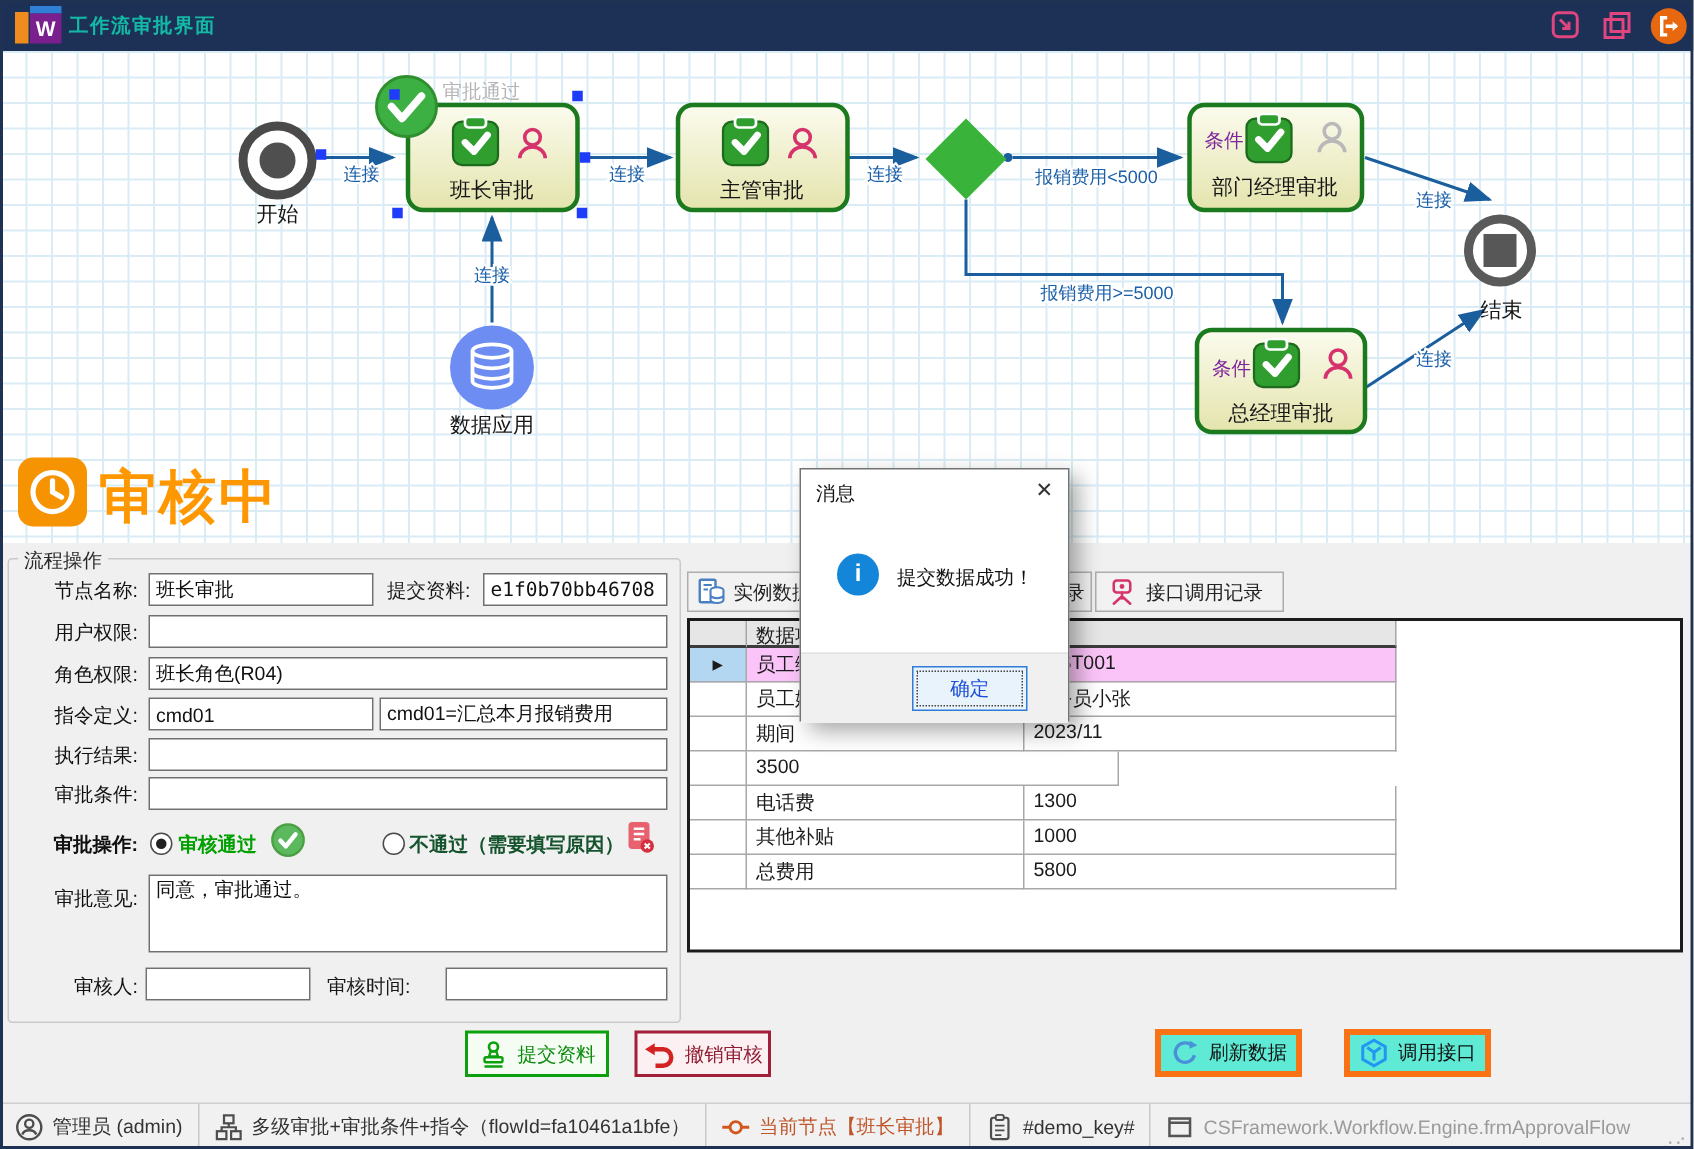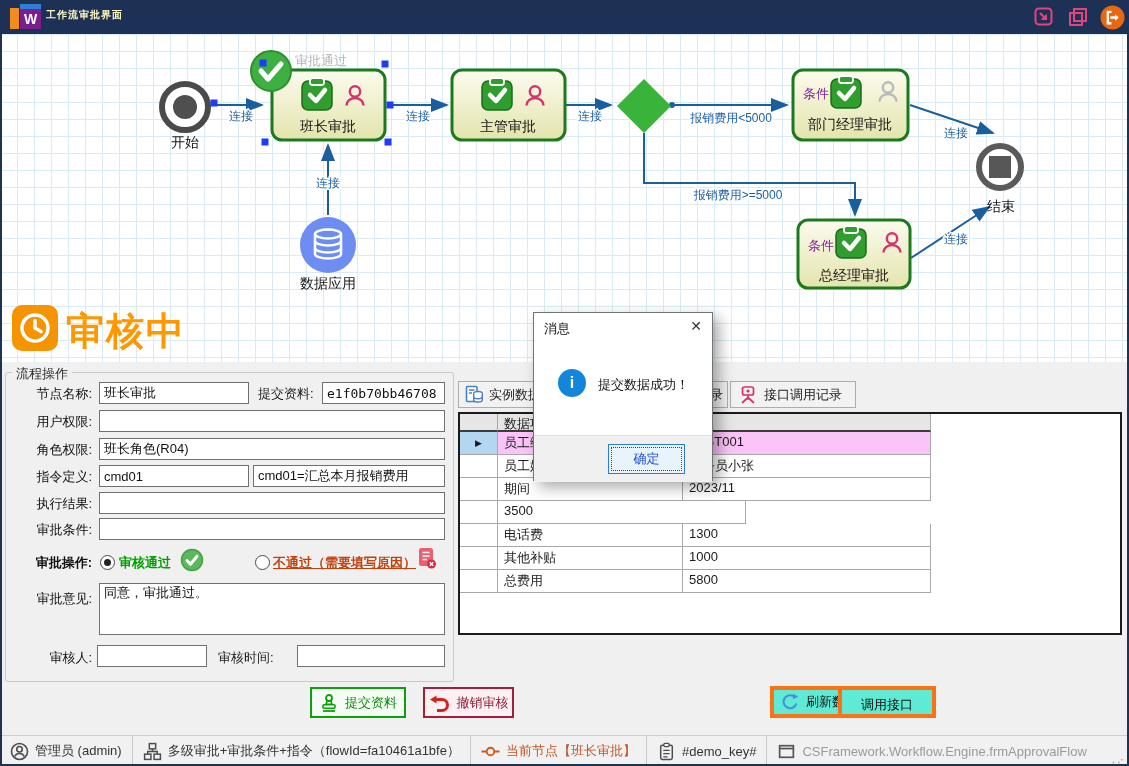--- a/index.html
+++ b/index.html
@@ -2,21 +2,21 @@
 <html><head>
 <meta charset="utf-8">
 <style>
   html,body{margin:0;padding:0;background:#888;}
   .window{position:relative;width:1129px;height:766px;background:#f0f0f0;overflow:hidden;
     font-family:"Liberation Sans","DejaVu Sans",sans-serif;font-size:13px;color:#1a1a1a;}
   .abs{position:absolute;}
   .winborder{position:absolute;inset:0;border:2px solid #203254;pointer-events:none;z-index:40;}
   
   .titlebar{position:absolute;left:0;top:0;width:1129px;height:34px;background:#1d3156;z-index:5;}
-  .title-text{position:absolute;left:46px;top:8px;color:#fef9c3;font-weight:bold;font-size:10px;letter-spacing:1px;}
+  .title-text{position:absolute;left:46px;top:8px;color:#14b8a6;font-weight:bold;font-size:13px;letter-spacing:1px;}
   .logo{position:absolute;left:10px;top:4px;width:32px;height:26px;}
   .logo .o{position:absolute;left:0;top:4px;width:9px;height:21px;background:#f08c1e;}
   .logo .b{position:absolute;left:10px;top:0;width:21px;height:5px;background:#2f7fd6;}
   .logo .p{position:absolute;left:10px;top:5px;width:21px;height:20px;background:#7a1f8e;color:#fff;
     font-weight:bold;font-size:14px;text-align:center;line-height:20px;}
   .tbicon{position:absolute;top:6px;width:22px;height:22px;cursor:pointer;}
   
   .canvas{position:absolute;left:0;top:34px;width:1129px;height:328px;background:#fff;
     background-image:linear-gradient(#d9ecf5 1px,transparent 1px),linear-gradient(90deg,#d9ecf5 1px,transparent 1px);
     background-size:17px 17px;}
@@ -33,21 +33,21 @@
   .groupbox{position:absolute;left:5px;top:372px;width:447px;height:308px;border:1px solid #c9c9c9;border-radius:3px;}
   .gb-label{position:absolute;left:12px;top:365px;background:#f0f0f0;padding:0 4px;color:#2a2a2a;}
   .flabel{position:absolute;left:0;width:92px;text-align:right;color:#111;}
   .tbox{position:absolute;height:20px;border:1px solid #707070;background:#fff;font-size:13px;
     padding:0 4px;box-sizing:content-box;font-family:inherit;color:#111;}
   textarea.tbox{resize:none;padding-top:0;}
   .radio{position:absolute;width:13px;height:13px;border:1px solid #4a4a4a;border-radius:50%;background:#fff;}
   .radio .dot{display:none;position:absolute;left:3px;top:3px;width:7px;height:7px;border-radius:50%;background:#222;}
   .radio.checked .dot{display:block;}
   .opt-green{position:absolute;color:#00a000;font-weight:bold;}
-  .opt-red{position:absolute;color:#c2410c;font-weight:bold;text-decoration:underline;}
+  .opt-red{position:absolute;color:#14532d;font-weight:bold;}
   
   .tab{position:absolute;top:381px;height:27px;background:#f2f2f2;border:1px solid #adadad;box-sizing:border-box;
     display:flex;align-items:center;font-size:13px;color:#222;}
   .tablebox{position:absolute;left:458px;top:412px;width:664px;height:223px;background:#fff;border:2px solid #1b1b1b;box-sizing:border-box;z-index:2;}
   .grid{position:absolute;left:0;top:0;width:471px;}
   .grow{display:flex;height:23px;}
   .ghead{height:18px;}
   .gcell{box-sizing:border-box;border-right:1px solid #a8a8a8;border-bottom:1px solid #a8a8a8;
     padding:2px 0 0 6px;overflow:hidden;white-space:nowrap;font-size:13px;}
   .c0{width:38px;padding-left:0;text-align:center;}
@@ -67,21 +67,21 @@
   .dlg-foot{position:absolute;left:0;top:122px;width:100%;height:46px;background:#f0f0f0;border-top:1px solid #e2e2e2;}
   .dlg-ok{position:absolute;left:74px;top:131px;width:77px;height:30px;background:#e9f3fc;border:1px solid #2e7cd6;
     outline:1px dotted #444;outline-offset:-4px;font-size:13px;color:#1d4ed8;cursor:pointer;font-family:inherit;}
   
   .bbtn{position:absolute;display:flex;align-items:center;justify-content:center;gap:6px;font-size:13px;
     cursor:pointer;box-sizing:border-box;}
   .btn-submit{left:310px;top:687px;width:96px;height:31px;border:2px solid #0ca00c;background:#f4fcf4;color:#0a8a0a;align-items:center;}
   .btn-revoke{left:423px;top:687px;width:91px;height:31px;border:2px solid #a11f38;background:#fdf0f3;color:#8f1d33;}
   .btn-plain{border:4px solid #f97316;background:#5eead4;color:#111;}
   .btn-refresh{left:770px;top:686px;width:98px;height:32px;}
-  .btn-invoke{left:838px;top:686px;width:98px;height:32px;flex-direction:column;}
+  .btn-invoke{left:896px;top:686px;width:98px;height:32px;}
   
   .statusbar{position:absolute;left:0;top:735px;width:1129px;height:31px;background:#f1f1f1;border-top:1px solid #cfcfcf;
     display:flex;align-items:center;box-sizing:border-box;z-index:5;}
   .sb-item{display:flex;align-items:center;gap:6px;padding:0 10px;height:100%;font-size:13px;color:#333;}
   .sb-sep{width:1px;height:100%;background:#c9c9c9;}
   .sb-node{color:#c0562b;}
   .sb-form{color:#9a9a9a;}
   .sb-grip{margin-left:auto;margin-right:4px;align-self:flex-end;color:#aaa;font-size:10px;letter-spacing:1px;}
 </style>
 </head>

